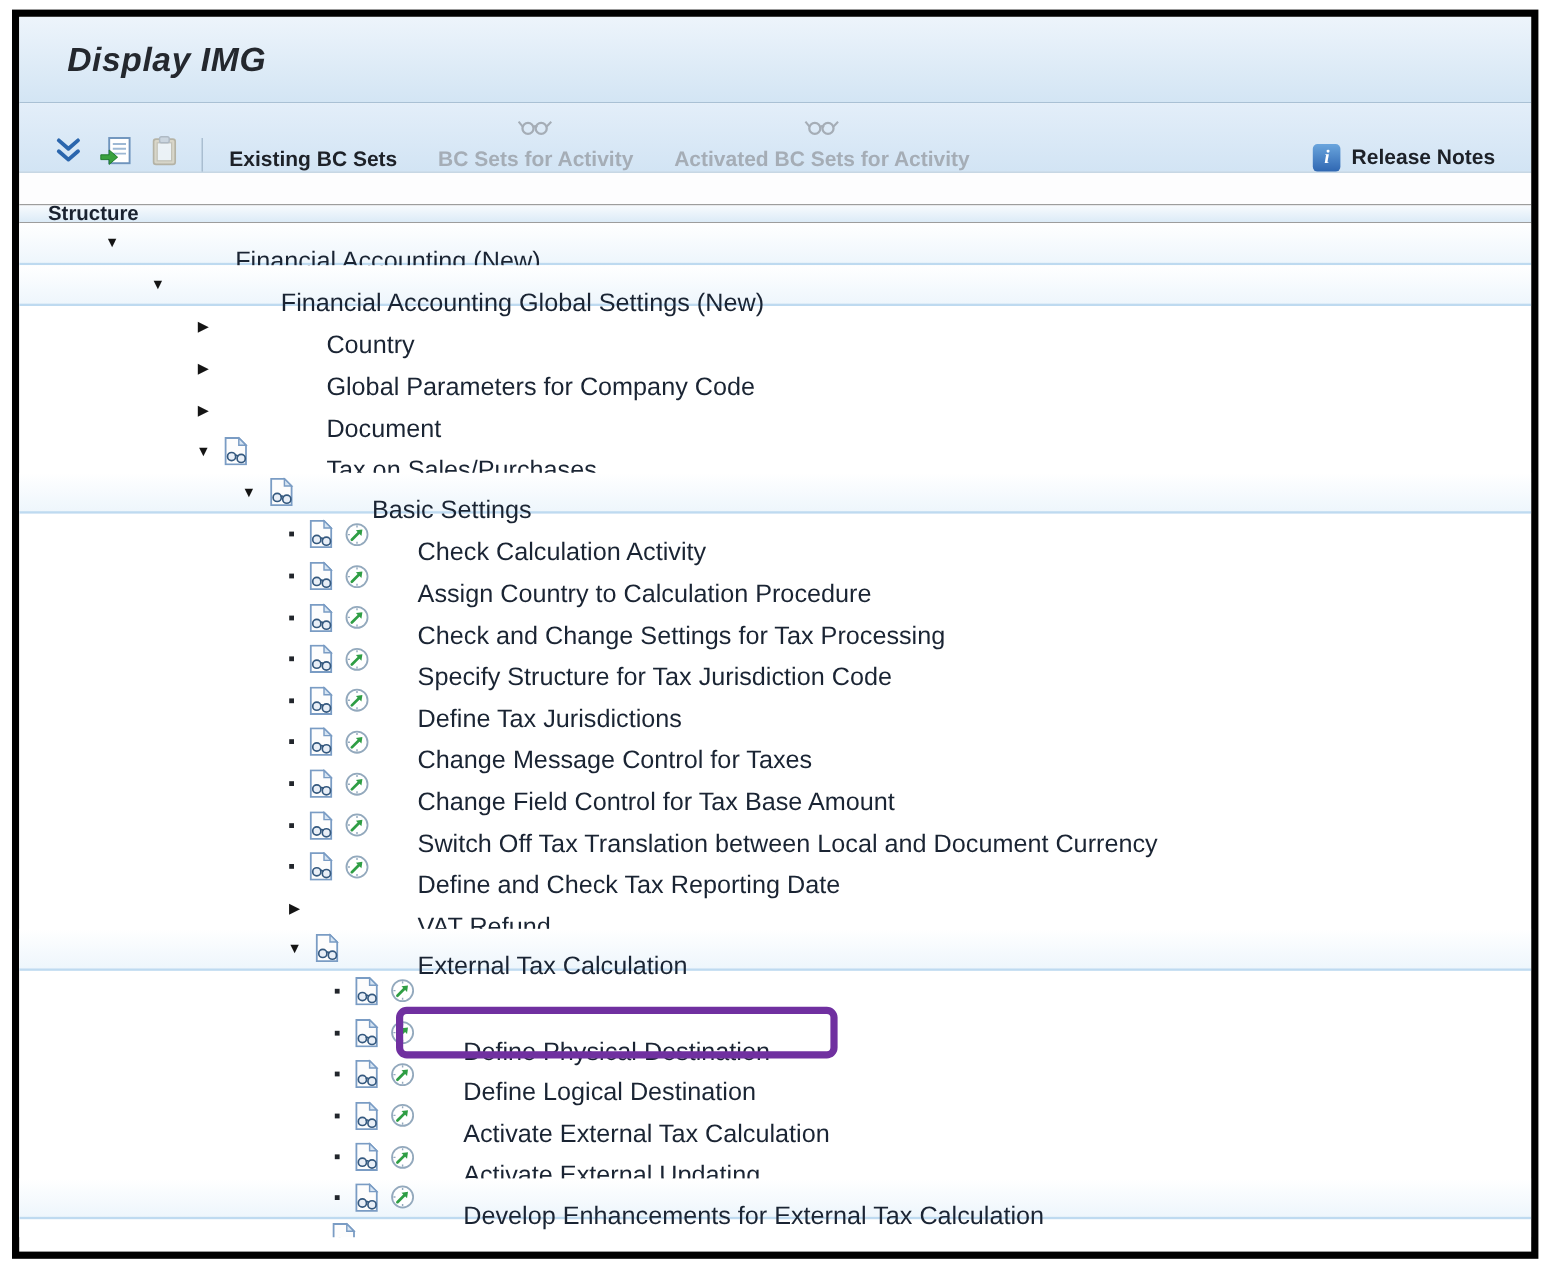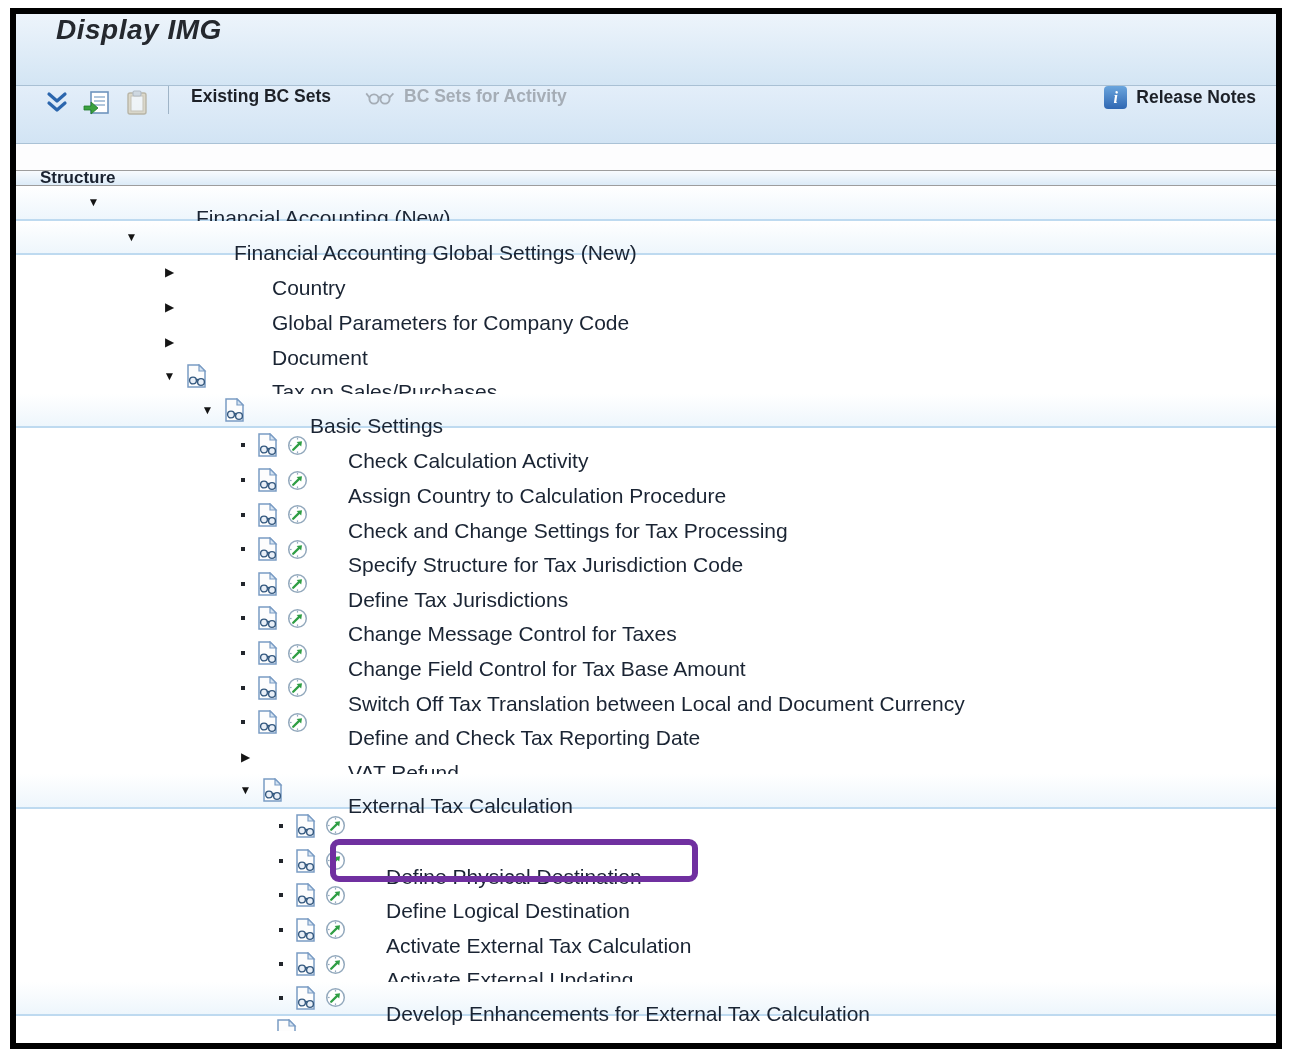--- a/index.html
+++ b/index.html
@@ -14,49 +14,49 @@
     width:1272px; height:1041px;
     border:6px solid #000;
     background:#fff;
     overflow:hidden;
   }
   
   .titlebar {
     height:72px;
     background:linear-gradient(#edf4fb, #d3e5f4);
     border-bottom:1px solid #a9c0d4;
-    display:flex; align-items:flex-start;
+    display:flex; align-items:center;
     padding-left:40px;
   }
   .title {
     font-size:28px; font-weight:700; font-style:italic;
     color:#24282e; letter-spacing:.5px;
   }
   
   .toolbar {
     height:58px;
     background:linear-gradient(#e3eef9, #d2e4f4);
     border-bottom:1px solid #aac2d6;
-    display:flex; align-items:flex-start;
-    padding:0 16px 0 24px;
+    display:flex; align-items:flex-end;
+    padding:0 26px 0 24px;
   }
   .tb-icon {
     width:34px; height:34px; display:flex;
     align-items:center; justify-content:center;
     margin-right:6px; border-radius:3px;
   }
   .tb-icon.disabled { opacity:.55; }
   .tb-sep { width:1px; height:28px; background:#9fb4c7; margin:0 12px 0 8px; }
   .tb-btn {
     display:flex; align-items:center; gap:9px;
     font-size:17.5px; font-weight:700; color:#1d2128;
     padding:0 10px; white-space:nowrap; cursor:default;
   }
   .tb-btn.disabled { color:#a5adb6; }
-  .tb-btn.spaced { margin-left:14px; }
+  .tb-btn.spaced { margin-left:14px;flex-direction:column; }
   .tb-btn.push-right { margin-left:auto; padding-right:4px; }
   .info-badge {
     width:23px; height:23px; border-radius:4px;
     background:linear-gradient(#6aa5dd, #2f67b2);
     color:#fff; display:flex; align-items:center; justify-content:center;
     font-family:"Liberation Serif", serif;
     font-size:16px; font-weight:700; font-style:italic;
   }
   
   .gap-row { height:26px; background:#fdfdfe; }
@@ -151,20 +151,32 @@
           <circle cx="9" cy="10" r="4.6" fill="none" stroke="#a5adb6" stroke-width="1.9"></circle>
           <circle cx="20" cy="10" r="4.6" fill="none" stroke="#a5adb6" stroke-width="1.9"></circle>
           <path d="M13.4 9.2 q1.6 -2.2 3.2 0" fill="none" stroke="#a5adb6" stroke-width="1.7"></path>
           <path d="M4.6 8.6 L1.2 4.4" stroke="#a5adb6" stroke-width="1.7"></path>
           <path d="M24.4 8.6 L28.4 4.4" stroke="#a5adb6" stroke-width="1.7"></path>
         </svg>
       </span>
       <span>BC Sets for Activity</span>
     </div>
 
+    <div class="tb-btn disabled spaced">
+      <span class="icon">
+        <svg width="30" height="16" viewBox="0 0 30 16">
+          <circle cx="9" cy="10" r="4.6" fill="none" stroke="#a5adb6" stroke-width="1.9"></circle>
+          <circle cx="20" cy="10" r="4.6" fill="none" stroke="#a5adb6" stroke-width="1.9"></circle>
+          <path d="M13.4 9.2 q1.6 -2.2 3.2 0" fill="none" stroke="#a5adb6" stroke-width="1.7"></path>
+          <path d="M4.6 8.6 L1.2 4.4" stroke="#a5adb6" stroke-width="1.7"></path>
+          <path d="M24.4 8.6 L28.4 4.4" stroke="#a5adb6" stroke-width="1.7"></path>
+        </svg>
+      </span>
+      <span>Activated BC Sets for Activity</span>
+    </div>
 
     <div class="tb-btn push-right">
       <span class="info-badge">i</span>
       <span>Release Notes</span>
     </div>
 
   </div>
 
   <div class="gap-row"></div>
 

